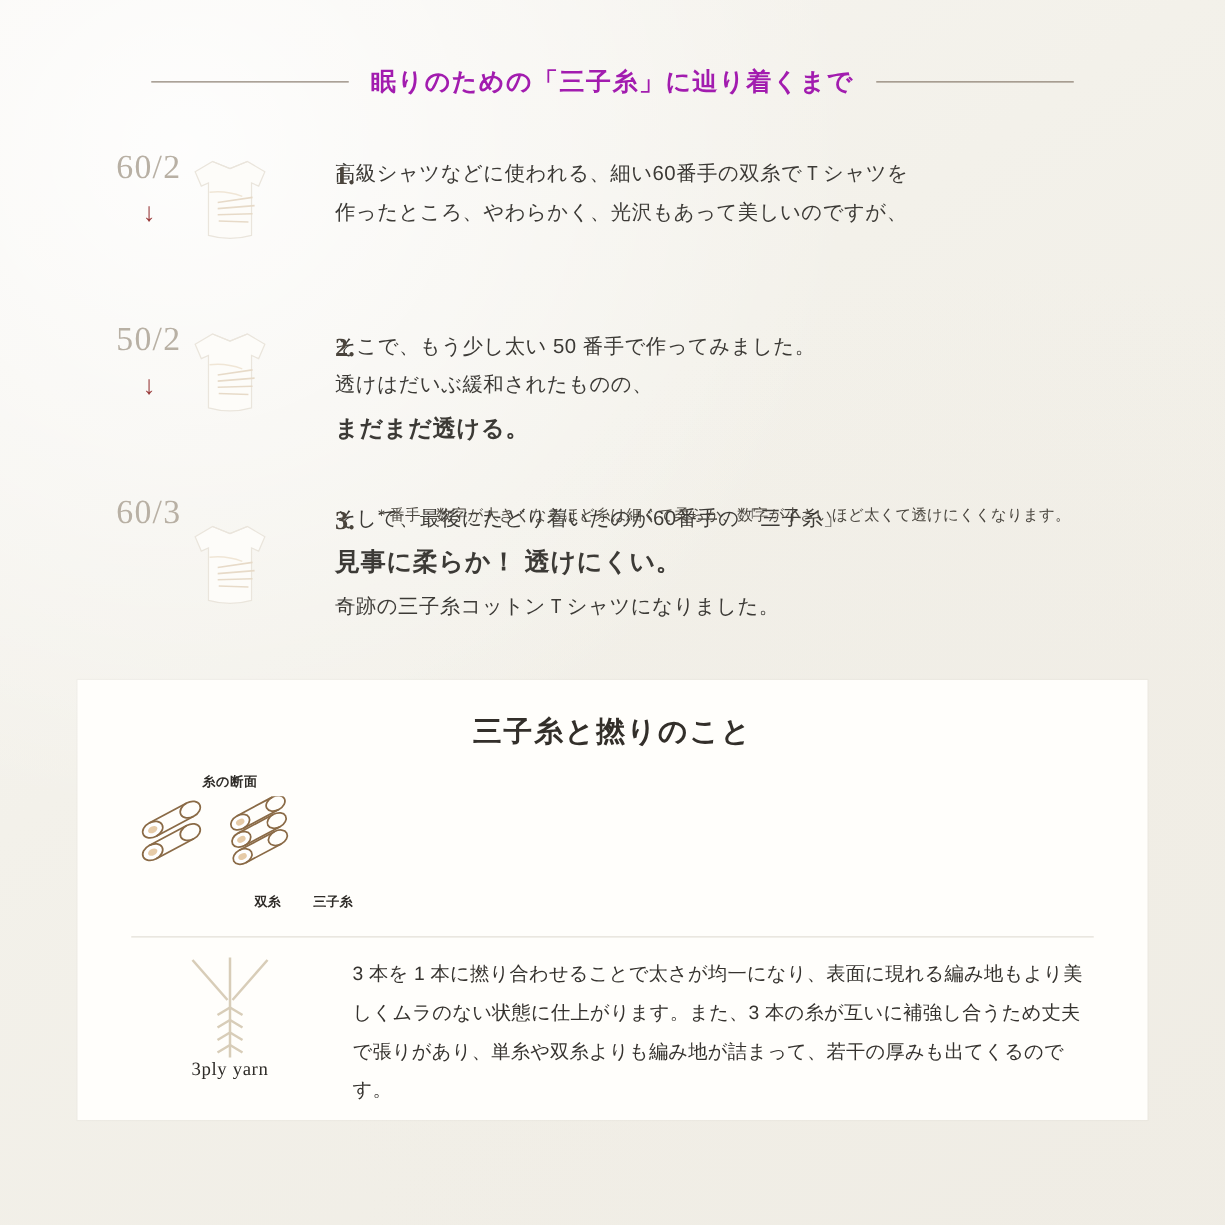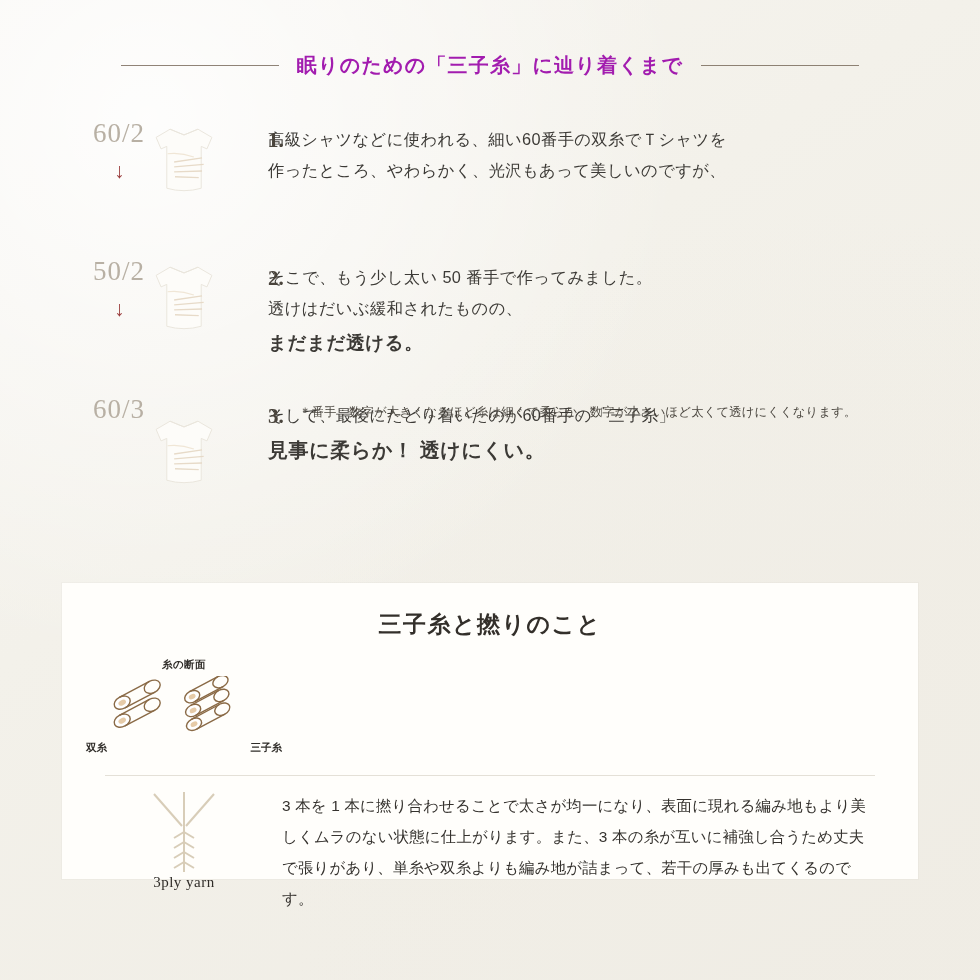--- a/index.html
+++ b/index.html
@@ -126,23 +126,23 @@
     left: 299px;
     font-size: 12.4px;
     color: #4a463f;
     letter-spacing: .1px;
   }
 
   
   .card {
     position: absolute;
     left: 62px;
-    top: 583px;
+    top: 544px;
     width: 856px;
-    height: 296px;
+    height: 352px;
     background: #fffefb;
     box-shadow: 0 0 0 1px rgba(0,0,0,0.02);
   }
   .card h2 {
     margin: 0;
     padding-top: 26px;
     text-align: center;
     font-family: "Liberation Serif", serif;
     font-size: 23px;
     font-weight: 700;
@@ -162,26 +162,26 @@
   }
   .fig-caption-top {
     font-size: 10.5px;
     font-weight: 700;
     letter-spacing: .5px;
     color: #2f2c28;
     margin-bottom: 4px;
   }
   .fig-labels {
     display: flex;
-    justify-content: space-between;
+    justify-content: flex-end;
     gap: 26px;
     font-size: 10.5px;
     font-weight: 700;
     color: #2f2c28;
-    margin-top: 3px;
+    margin-top: 16px;
   }
   .body-text {
     font-size: 15.4px;
     line-height: 2.02;
     letter-spacing: .2px;
     color: #35322e;
     flex: 1;
   }
   .divider {
     width: 770px;
@@ -274,20 +274,21 @@
           <line x1="39" y1="64" x2="68" y2="65"></line>
         </g>
         <path d="M30 36 Q46 34 62 40" fill="none" stroke="#f0e6d6" stroke-width="1.4"></path>
       </svg>
     </div>
     <div class="step-right">
       <div class="step-num" style="left:268px;top:16px;">3.</div>
       <div class="lines" style="padding-left:33px;">
         <div>そして、最後にたどり着いたのが60番手の「三子糸」</div>
         <div class="big">見事に柔らか！ 透けにくい。</div>
+        <div>奇跡の三子糸コットンＴシャツになりました。</div>
       </div>
     </div>
   </div>
 </div>
 
 <div class="note">＊番手：数字が大きくなるほど糸は細くて柔らか、数字が小さいほど太くて透けにくくなります。</div>
 
 <div class="card">
   <h2>三子糸と撚りのこと</h2>
 

